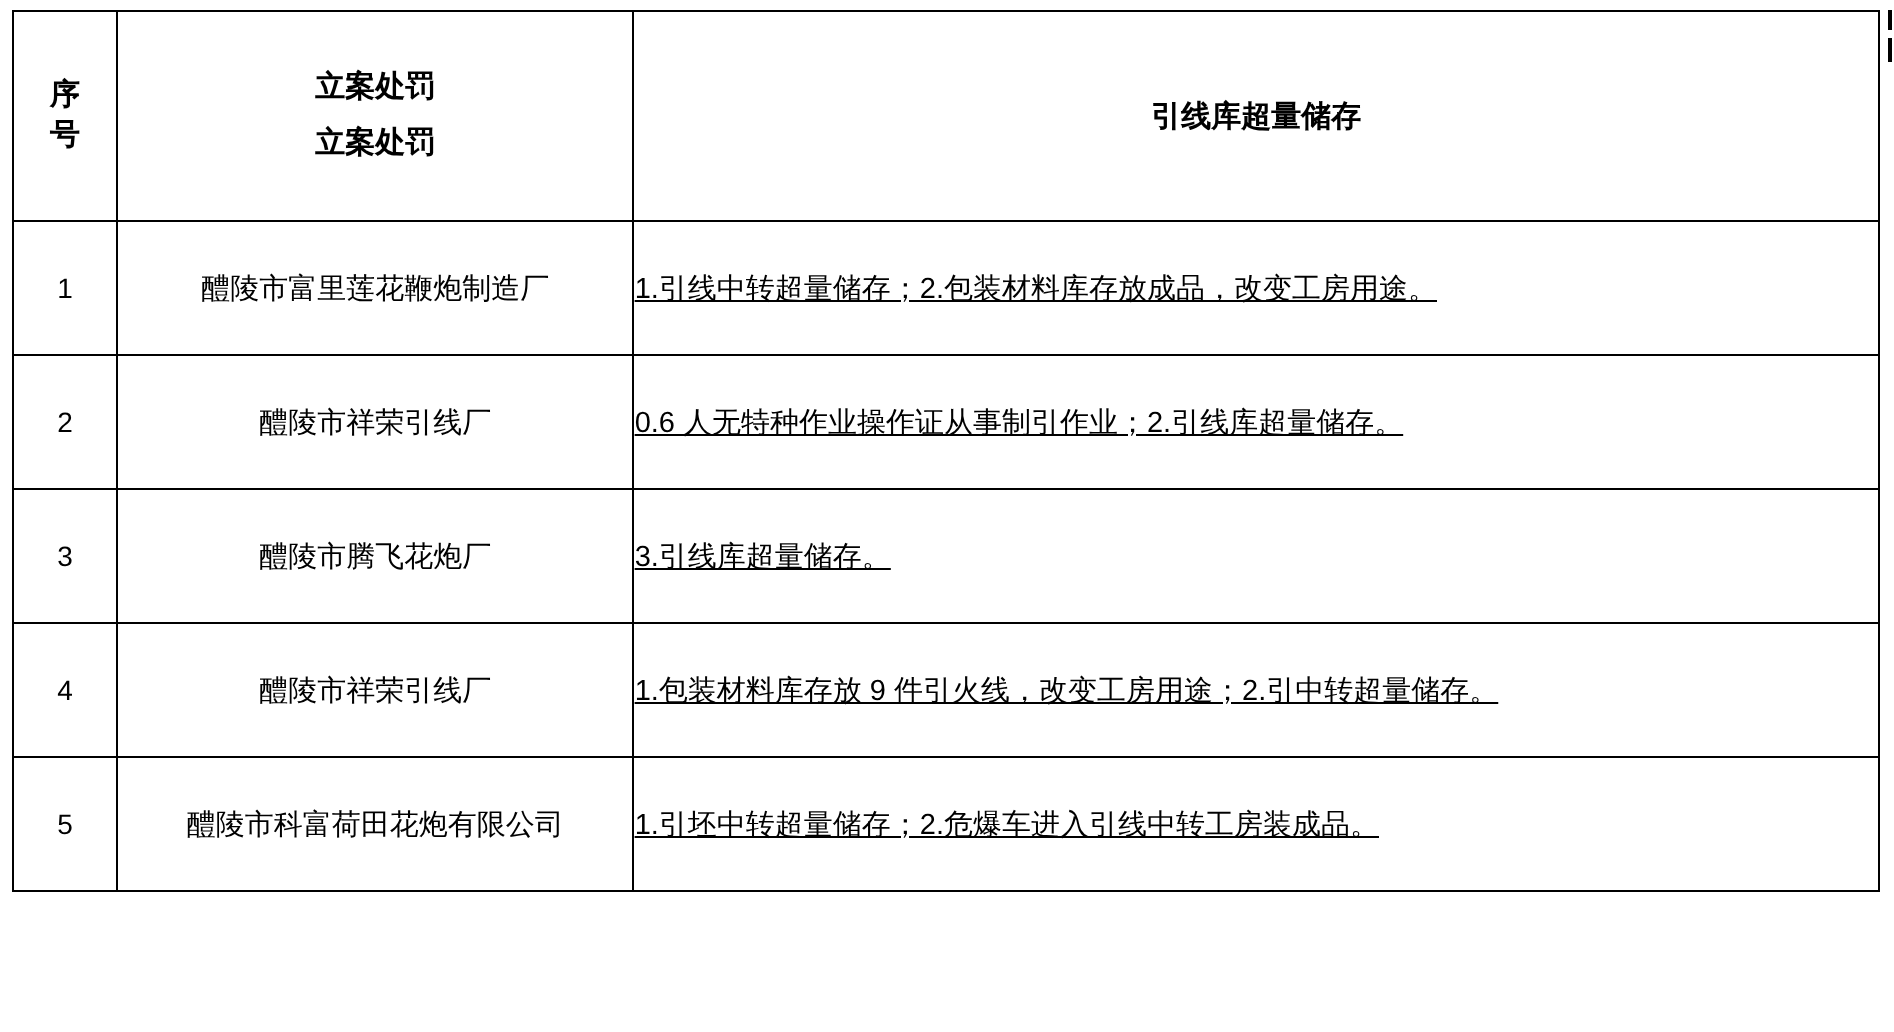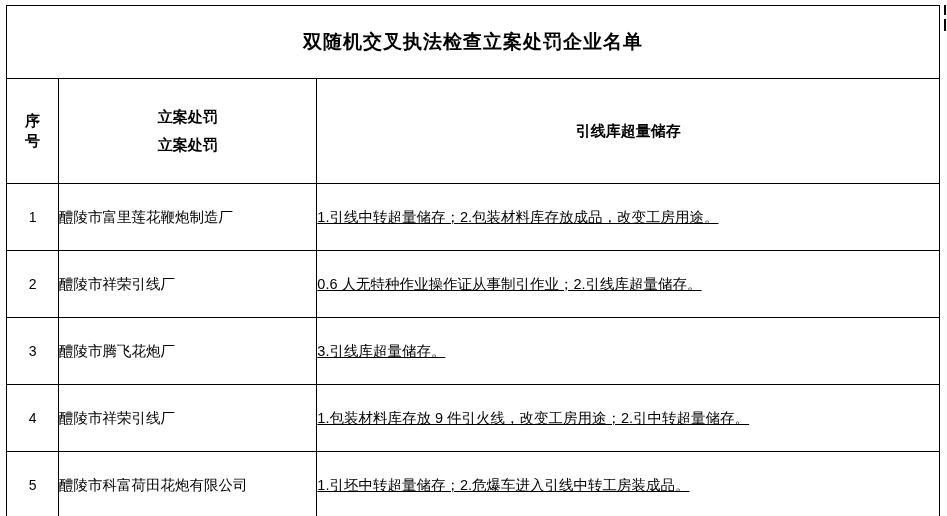--- a/index.html
+++ b/index.html
@@ -55,21 +55,21 @@
     line-height: 1.9;
   }
   .row-cell {
     height: 66px;
   }
   .cell-seq {
     text-align: center;
     font-size: 14px;
   }
   .cell-name {
-    text-align: left;
+    text-align: center;
     font-size: 14.5px;
   }
   .cell-fact {
     text-align: left;
     font-size: 14.5px;
     padding-left: 14px;
     padding-right: 10px;
     text-decoration: underline;
   }
   .col-seq { width: 52px; }
@@ -103,23 +103,20 @@
   </div>
 
   <table class="doc-table">
     <colgroup>
       <col class="col-seq">
       <col class="col-name">
       <col class="col-fact">
     </colgroup>
     <tbody>
       <tr>
-        <td class="title-cell" colspan="3">双随机交叉执法检查立案处罚企业名单</td>
-      </tr>
-      <tr>
         <td class="head-cell head-seq">
           <span class="ch">序</span>
           <span class="ch">号</span>
         </td>
         <td class="head-cell head-name">
           <div>立案处罚</div>
           <div>立案处罚</div>
         </td>
         <td class="head-cell">引线库超量储存</td>
       </tr>

